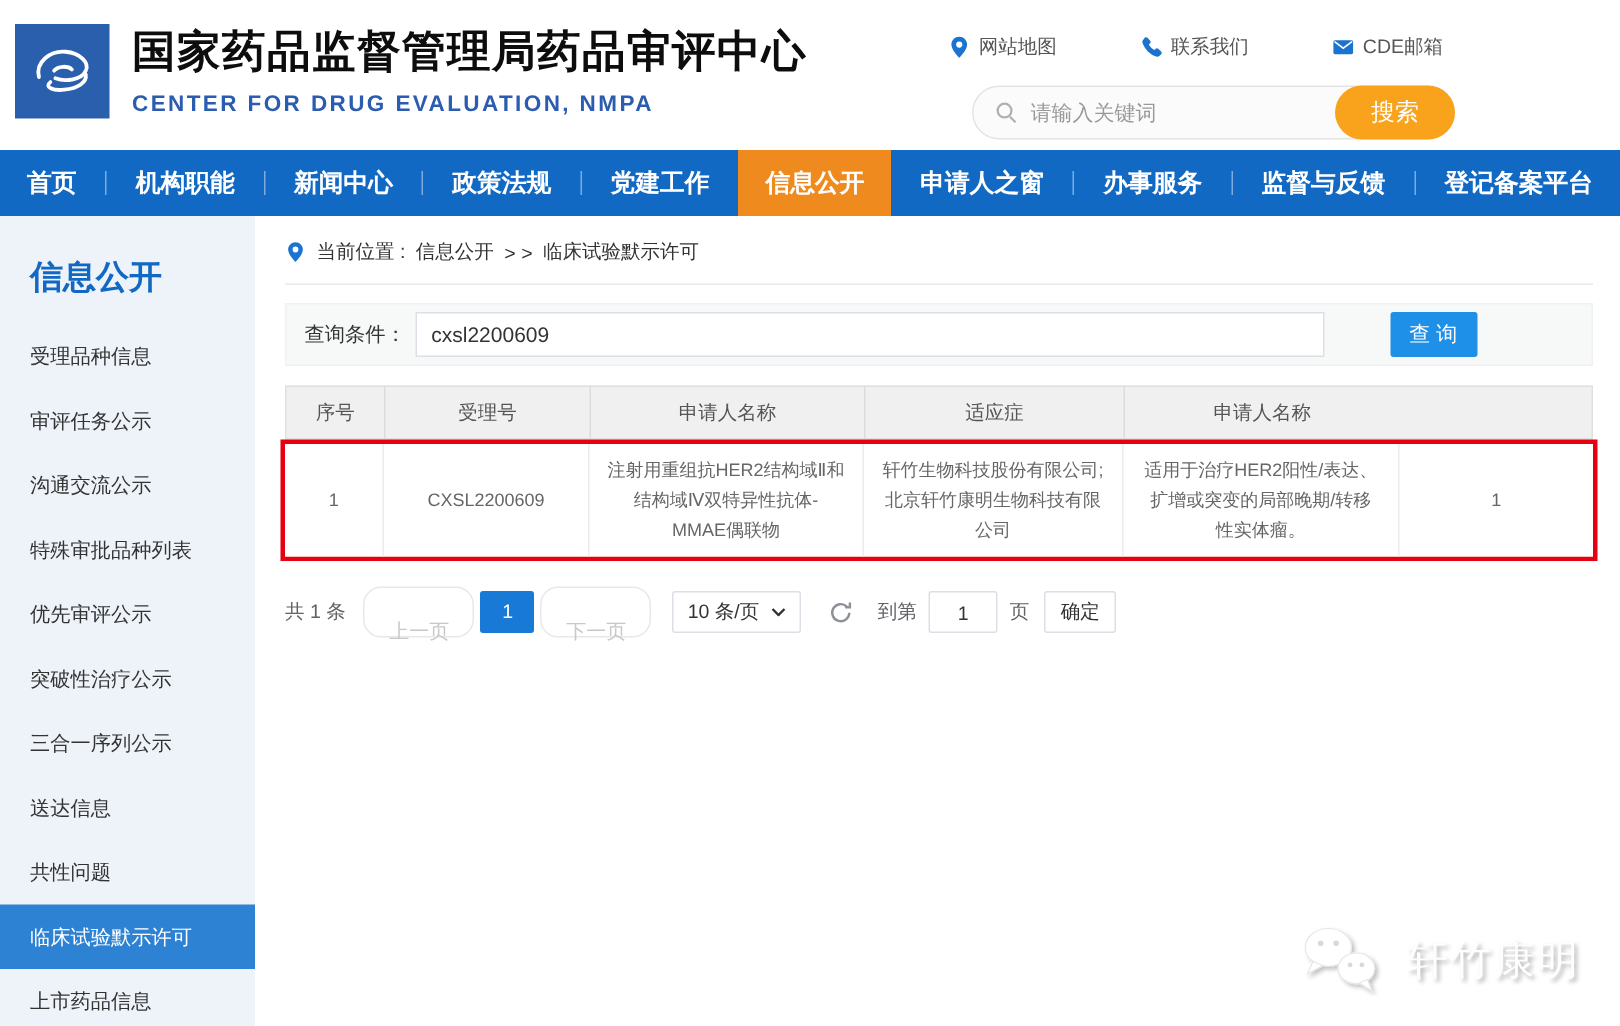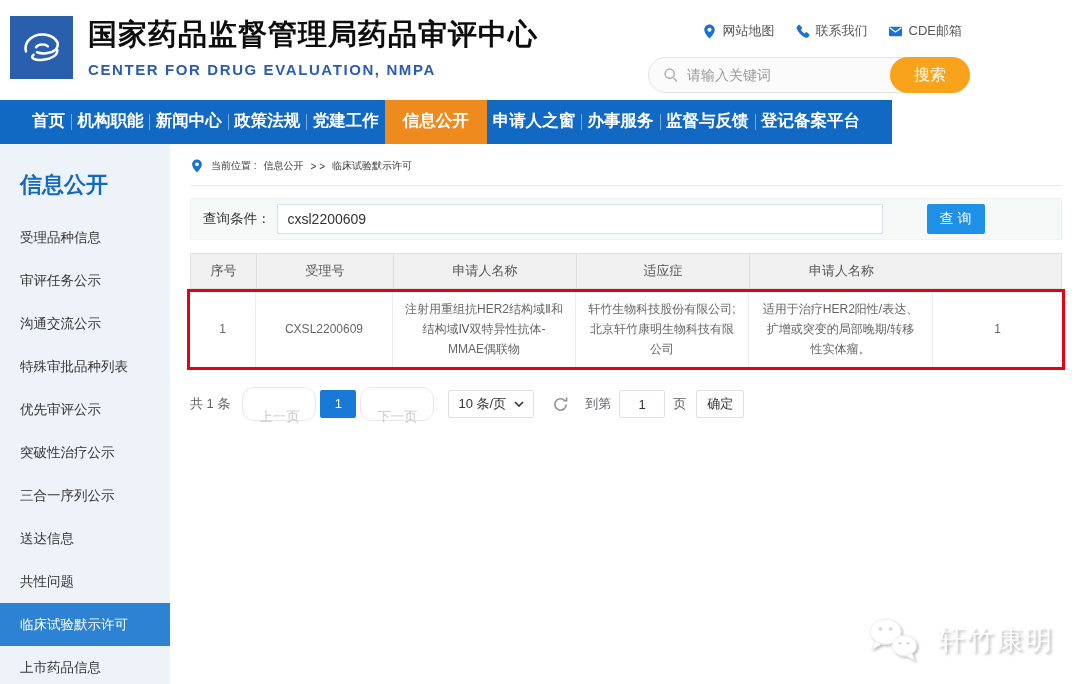--- a/index.html
+++ b/index.html
@@ -7,44 +7,44 @@
   body { font-family:"Liberation Sans","DejaVu Sans",sans-serif; background:#fff; position:relative; }
   .page { position:absolute; inset:0; width:1080px; height:684px; background:#fff; }
 
   
   .header { position:absolute; top:0; left:0; width:984px; height:100px; background:#fff; }
   .logo { position:absolute; left:10px; top:16px; width:63px; height:63px; background:#2a5fae; display:flex; align-items:center; justify-content:center; }
   .logo svg { width:54px; height:54px; }
   .title-block { position:absolute; left:88px; top:15px; }
   .site-title { font-size:29px; font-weight:bold; color:#0d0d0d; letter-spacing:1px; }
   .site-subtitle { margin-top:6px; font-size:15px; font-weight:bold; color:#2b5cb0; letter-spacing:1.6px; }
-  .quick-links { position:absolute; top:22px; right:22px; display:flex; gap:20px; align-items:center; }
+  .quick-links { position:absolute; top:22px; right:22px; display:flex; gap:55px; align-items:center; }
   .qlink { display:flex; align-items:center; gap:6px; font-size:13px; color:#555; text-decoration:none; cursor:pointer; }
   .qicon { display:inline-flex; width:15px; height:15px; }
   .search-bar { position:absolute; top:57px; right:14px; width:322px; height:36px; border:1px solid #e4e4e4; border-radius:18px; background:#fbfbfb; display:flex; align-items:center; }
   .search-icon { margin-left:14px; display:inline-flex; width:16px; height:16px; }
   .search-input { flex:1; height:32px; border:none; outline:none; background:transparent; margin-left:8px; font-size:14px; color:#333; }
   .search-input::placeholder { color:#9a9a9a; }
   .search-btn { width:80px; height:36px; margin-right:-1px; border:none; border-radius:18px; background:#f9a21c; color:#fff; font-size:16px; cursor:pointer; }
 
   
-  .nav { position:absolute; top:100px; left:0; width:892px; height:44px; background:#1269c4; display:flex; align-items:center; justify-content:space-between; padding:0 26px;font-family:Liberation Mono, monospace; }
+  .nav { position:absolute; top:100px; left:0; width:1080px; height:44px; background:#1269c4; display:flex; align-items:center; justify-content:space-between; padding:0 12px; }
   .nav-item { color:#fff; font-size:16.5px; font-weight:bold; height:44px; line-height:44px; padding:0 6px; cursor:pointer; white-space:nowrap; }
   .nav-item.active { background:#ef8a1e; padding:0 18px; }
   .nav-sep { width:1px; height:16px; background:rgba(255,255,255,.45); }
 
   
   .sidebar { position:absolute; top:144px; left:0; width:170px; height:540px; background:#edf3f9; }
   .sidebar-title { padding:26px 0 16px 20px; font-size:22px; font-weight:bold; color:#1269c4; }
   .side-item { height:43px; line-height:43px; padding-left:20px; font-size:13.5px; color:#333; cursor:pointer; white-space:nowrap; }
   .side-item.active { background:#2e82d3; color:#fff; }
 
   
   .content { position:absolute; top:144px; left:190px; width:872px; }
-  .breadcrumb { margin-top:15px; display:flex; align-items:center; gap:7px; font-size:10px; color:#333; padding-bottom:12px; border-bottom:1px solid #e9e9e9; }
+  .breadcrumb { margin-top:15px; display:flex; align-items:center; gap:7px; font-size:13px; color:#333; padding-bottom:12px; border-bottom:1px solid #e9e9e9; }
   .crumb-icon { display:inline-flex; width:14px; height:14px; }
 
   .query-bar { margin-top:12px; height:42px; background:#f7f8f8; border:1px solid #f1f1f1; display:flex; align-items:center; }
   .query-label { margin-left:12px; font-size:13.5px; color:#333; white-space:nowrap; }
   .query-input { margin-left:6px; width:606px; height:30px; border:1px solid #dcdfe6; background:#fff; padding:0 10px; font-size:14px; color:#333; outline:none; }
   .query-btn { margin-left:44px; width:58px; height:30px; border:none; border-radius:2px; background:#1e90e8; color:#fff; font-size:14px; cursor:pointer; white-space:nowrap; }
 
   .tbl { margin-top:13px; }
   .tbl-header { display:grid; grid-template-columns:65px 137px 183px 173px 184px 130px; height:36px; background:#f0f0f0; border:1px solid #e0e0e0; }
   .th { display:flex; align-items:center; justify-content:center; font-size:13px; color:#555; border-left:1px solid #dcdcdc; }

